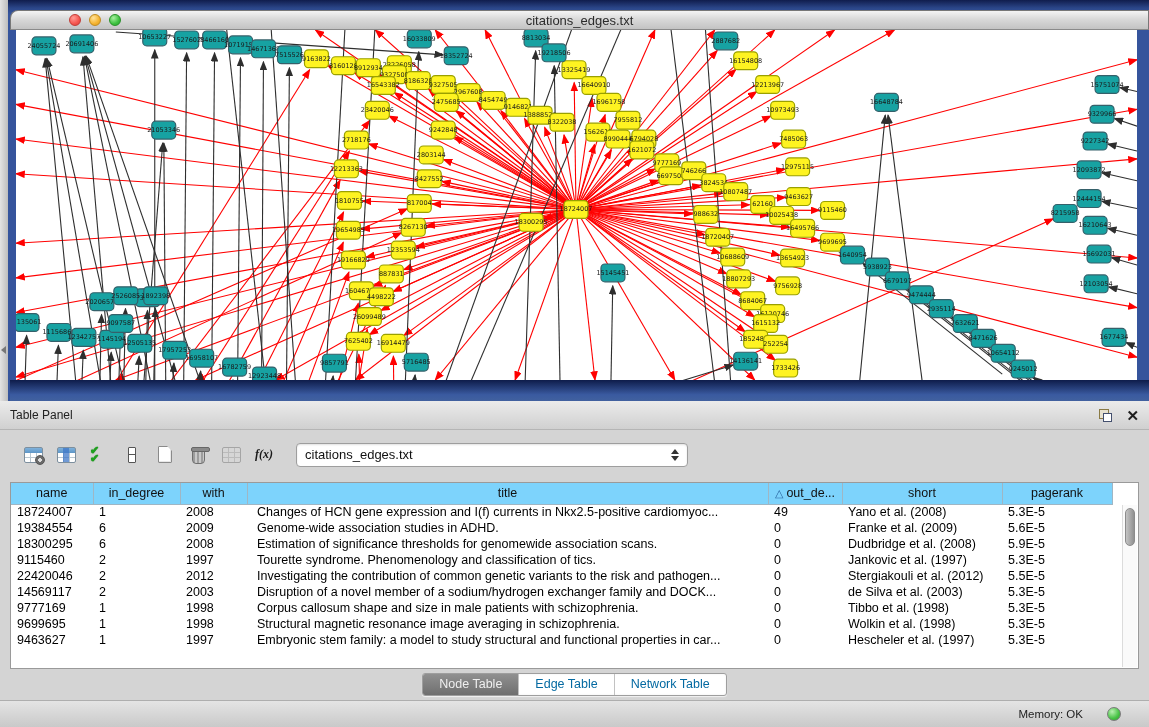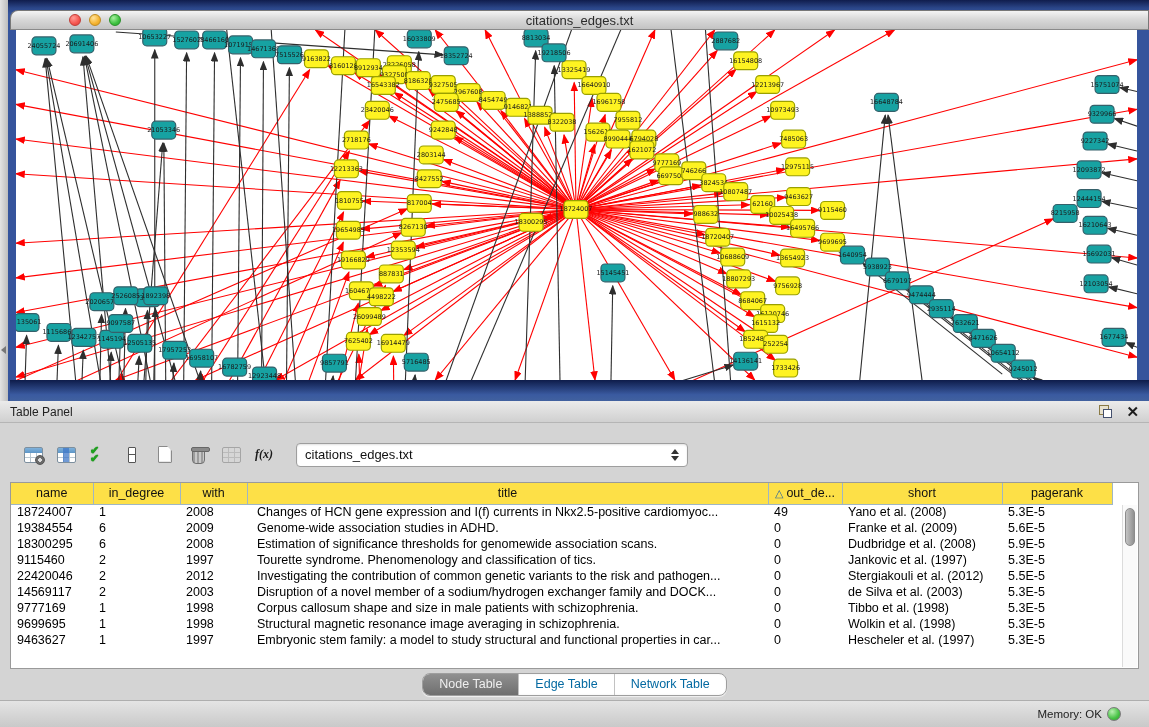--- a/index.html
+++ b/index.html
@@ -22,21 +22,21 @@
   .light.yellow{ background:radial-gradient(circle at 35% 30%,#ffe29a,#f5b32e 60%,#d99c22); border:1px solid #c08a1e;}
   .light.green { background:radial-gradient(circle at 35% 30%,#a8f0a0,#3cc13f 60%,#2ea531); border:1px solid #279128;}
   #win-title { position:absolute; left:0; right:0; text-align:center; font-size:13px; color:#2b2b2b; }
   #canvas-wrap { position:absolute; left:8px; right:12px; top:30px; bottom:21px; background:#fff; }
   #graph { width:100%; height:100%; display:block; }
   #frame-bottom { position:absolute; left:2px; right:0; bottom:0; height:21px;
     background:linear-gradient(#0e1c4a,#3a5aa0 70%,#41619f); }
 
   
   #table-panel { position:absolute; left:0; top:401px; width:1149px; height:326px; background:#d4d4d4; }
-  #panel-header { position:absolute; left:0; top:0; right:0; height:22px;
+  #panel-header { position:absolute; left:0; top:0; right:0; height:29px;
     background:linear-gradient(#ebebeb,#d0d0d0); border-bottom:1px solid #b5b5b5;
     display:flex; align-items:center; padding:0 10px; }
   #panel-title { font-size:12px; color:#222; }
   #panel-header .spacer { flex:1; }
   #float-icon { position:relative; width:13px; height:13px; margin-right:14px; cursor:pointer; }
   #float-icon::before { content:""; position:absolute; left:0; top:0; width:8px; height:8px; border:1.5px solid #8a7a45; background:#e8e2cf;}
   #float-icon::after  { content:""; position:absolute; right:0; bottom:0; width:7px; height:7px; border:1.5px solid #44506e; background:#fff;}
   #close-icon { font-size:15px; font-weight:bold; color:#1d1d1d; cursor:pointer; line-height:1; }
 
   #panel-toolbar { position:absolute; left:0; top:27px; right:0; height:53px; display:flex; align-items:center; padding-left:18px; }
@@ -67,39 +67,39 @@
   #combo { margin-left:14px; width:392px; height:24px; background:#fff; border:1px solid #9e9e9e; border-radius:4px;
     box-shadow:inset 0 1px 2px rgba(0,0,0,.12); display:flex; align-items:center; padding:0 8px; cursor:pointer; }
   #combo-value { flex:1; font-size:13px; color:#111; }
   #combo-arrows { display:flex; flex-direction:column; gap:2px; align-items:center; }
   #combo-arrows i { display:block; width:0; height:0; }
   #combo-arrows .up { border-left:4px solid transparent; border-right:4px solid transparent; border-bottom:5px solid #333; }
   #combo-arrows .dn { border-left:4px solid transparent; border-right:4px solid transparent; border-top:5px solid #333; }
 
   #table-wrap { position:absolute; left:10px; top:81px; width:1129px; height:187px; background:#fff; border:1px solid #9a9a9a; }
   table { border-collapse:collapse; table-layout:fixed; width:1101px; font-size:12.5px; }
-  thead th { height:21px; background:#fde047; border-right:1px solid #9fb6c4; border-bottom:1px solid #9fb6c4;
+  thead th { height:21px; background:#7dd3fc; border-right:1px solid #9fb6c4; border-bottom:1px solid #9fb6c4;
     font-weight:normal; color:#111; text-align:center; overflow:hidden; white-space:nowrap; cursor:pointer; }
   tbody td { height:16px; padding:0 3px 0 6px; color:#000; white-space:nowrap; overflow:hidden; }
   tbody td.c3 { padding-left:10px; }
   .sort-glyph { color:#2a66a0; font-size:11px; margin-right:3px; }
   #vscroll { position:absolute; top:22px; right:1px; bottom:1px; width:15px; background:#fafafa; border-left:1px solid #dcdcdc; }
   #vscroll-thumb { position:absolute; top:3px; left:2px; width:10px; height:38px; border-radius:6px;
     background:linear-gradient(90deg,#c4c4c4,#909090); border:1px solid #8b8b8b; cursor:pointer; }
 
   #tabsbar { position:absolute; left:0; right:0; top:268px; height:31px; display:flex; justify-content:center; align-items:center; }
-  #tab-pill { display:inline-flex; border:1px solid #9e9e9e; border-radius:8px; overflow:hidden; background:#fff;
+  #tab-pill { display:inline-flex; border:1px solid #9e9e9e; border-radius:3px; overflow:hidden; background:#fff;
     box-shadow:0 1px 1px rgba(255,255,255,.7), inset 0 0 2px rgba(0,0,0,.08); }
   .tab-seg { padding:3px 16px 4px; font-size:12.5px; color:#0369a1; cursor:pointer; }
   .tab-seg + .tab-seg { border-left:1px solid #c2c2c2; }
   .tab-seg.active { background:linear-gradient(#909090,#6f6f6f); color:#efefef; border-left:none; }
 
   #statusbar { position:absolute; left:0; right:0; bottom:0; height:27px;
     background:linear-gradient(#e4e4e4,#c9c9c9); border-top:1px solid #aeaeae;
-    display:flex; align-items:center; justify-content:flex-end; padding-right:28px; gap:5px; }
+    display:flex; align-items:center; justify-content:flex-end; padding-right:28px; gap:24px; }
   #memory-label { font-size:11.5px; color:#222; }
   #memory-dot { width:14px; height:14px; border-radius:50%; border:1px solid #7a7a7a;
     background:radial-gradient(circle at 35% 30%,#b8f0b0,#46c244 60%,#2f9e31); }
 </style>
 </head>
 <body>
 
 <div id="left-strip">
   <span id="collapse-arrow"></span>
 </div>

